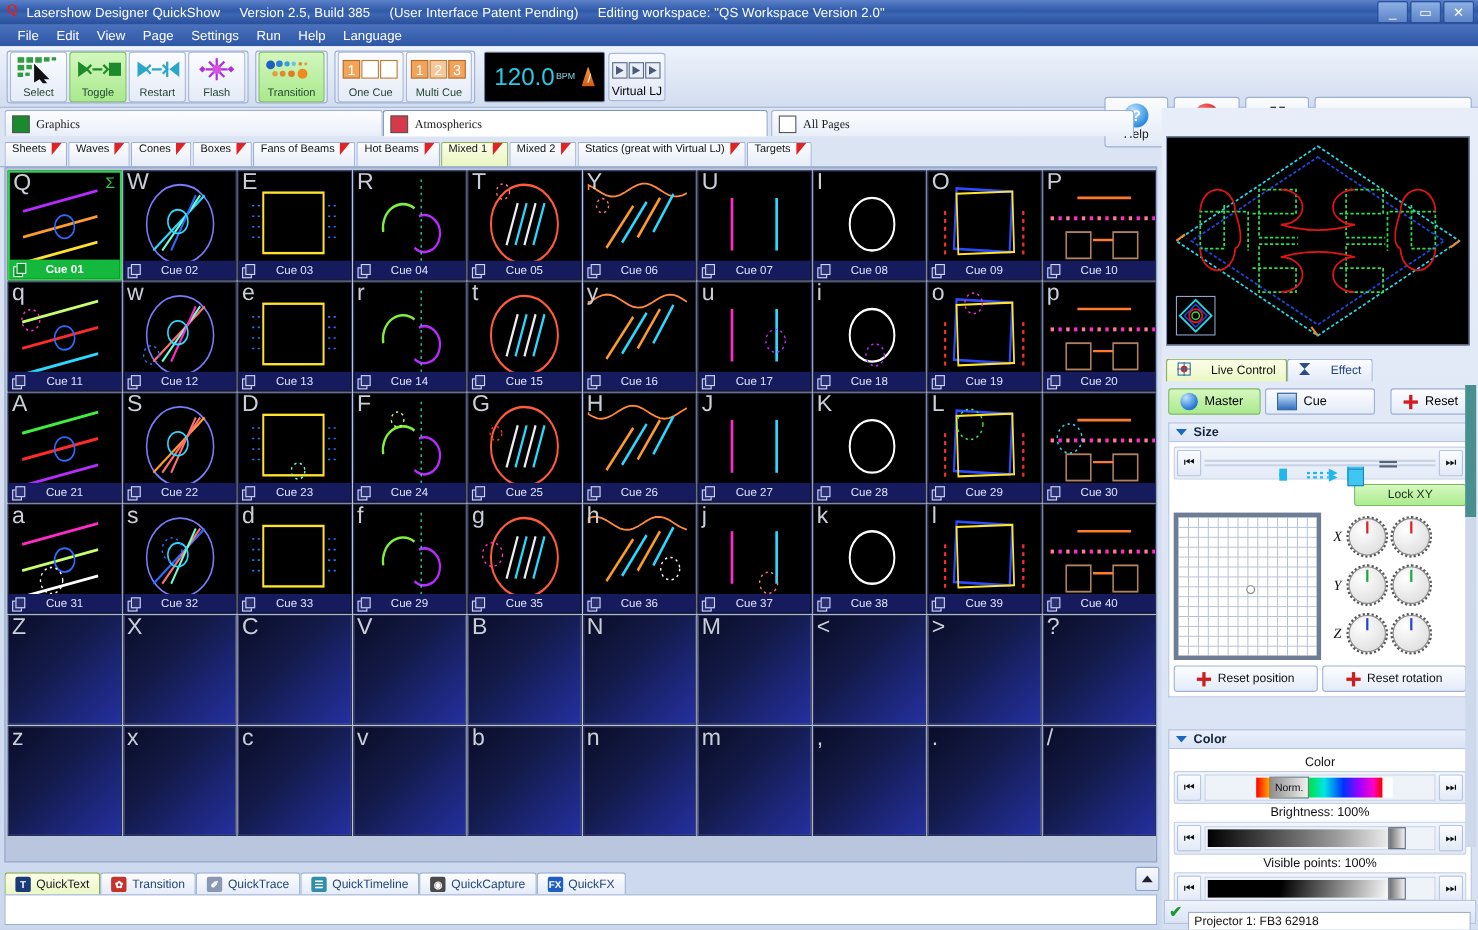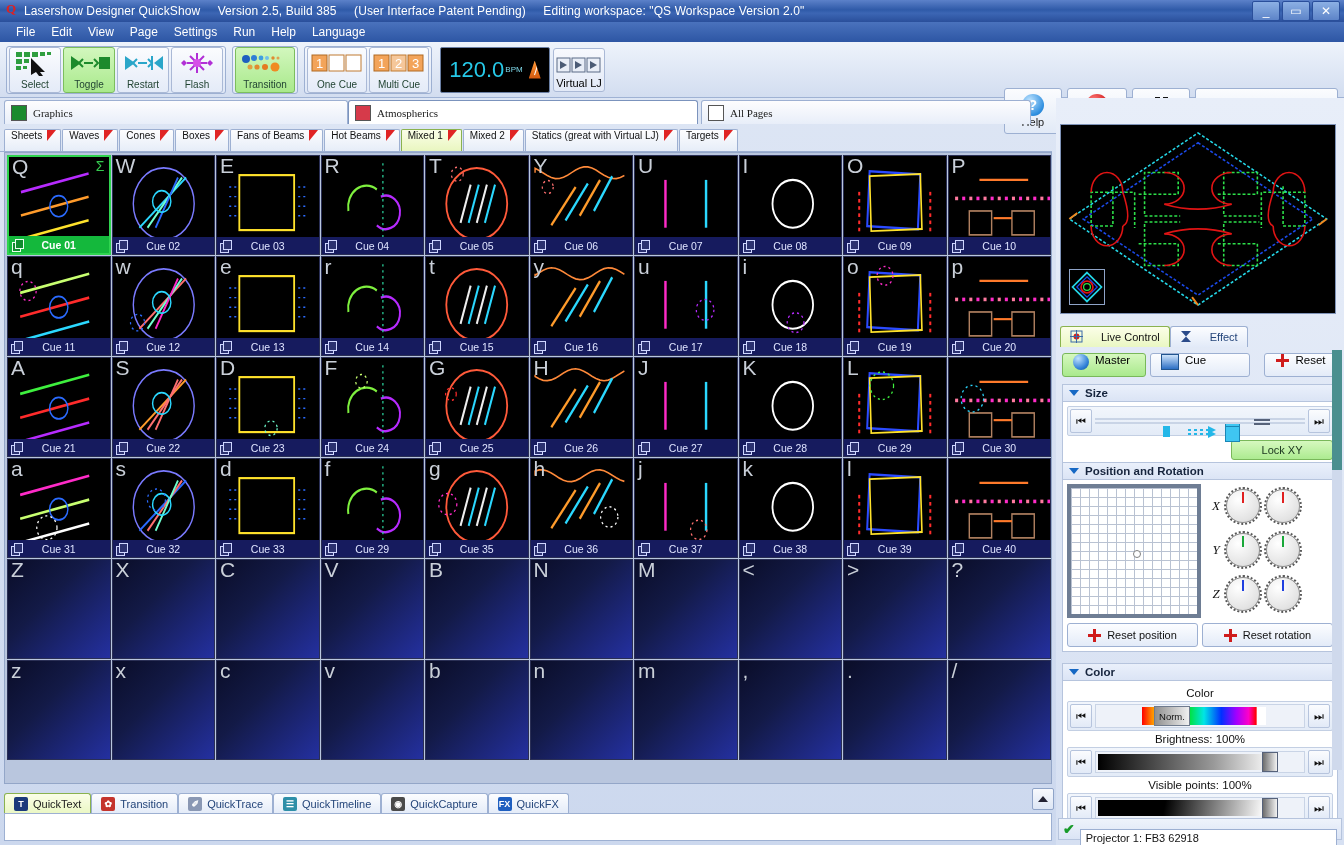--- a/index.html
+++ b/index.html
@@ -157,21 +157,21 @@
      border:1px solid #8fa4c8;overflow:hidden;}
   .pvthumb svg{width:100%;height:100%;}
 
   .lctabs{position:absolute;left:1060px;top:326px;display:flex;align-items:flex-end;}
   .lct{height:21px;display:flex;align-items:center;gap:18px;padding:0 9px;font-size:11px;
      border:1px solid #9db0d2;border-bottom:none;border-radius:3px 3px 0 0;
      background:linear-gradient(#fcfdff,#e2eaf8);color:#24457a;box-sizing:border-box;}
   .lct.active{background:linear-gradient(#fbfee8,#eaf7c3);border-color:#8ab24f;color:#111;}
 
   .mcrow{position:absolute;left:1062px;top:352px;width:276px;height:26px;display:flex;align-items:center;gap:4px;}
-  .mcbtn{height:24px;display:flex;align-items:flex-start;gap:6px;padding:0 10px;font-size:11.5px;
+  .mcbtn{height:24px;display:flex;align-items:center;gap:6px;padding:0 10px;font-size:11.5px;
      border:1px solid #9db0d2;border-radius:3px;background:linear-gradient(#fcfdff,#e3ebf8);
      box-sizing:border-box;}
   .mcbtn.on{background:linear-gradient(#d6f8bf,#a9e98c);border-color:#79b85a;}
   .mcbtn.cue{width:100px;}
   .mcbtn.master{width:84px;}
   .mcbtn.reset{position:absolute;right:0;width:74px;justify-content:center;}
   .glob{width:16px;height:16px;border-radius:50%;
      background:radial-gradient(circle at 32% 28%,#bfe2ff,#2e7fd6 65%,#13508f);}
   .bluebox{width:16px;height:14px;background:linear-gradient(#cfe4fb,#2d6fc4);border:1px solid #23558f;}
   .plusmark{width:13px;height:13px;position:relative;}
@@ -1494,24 +1494,20 @@
             <div class="thumb" style="left:76%"></div>
           </div>
         </div>
         <div class="navbtn">⏭</div>
       </div>
       <div class="lockxy">Lock XY</div>
     </div>
   </div>
 
   <div class="section" style="top:462px;">
-    <div class="sechdr">
-      <span class="caret"></span>
-      <span>Position and Rotation</span>
-    </div>
     <div class="secbody">
       <div style="display:flex;align-items:flex-start;">
         <div class="padgrid">
           <div class="paddot"></div>
         </div>
         <div class="knobs">
           <div class="axlabel">X</div>
           <div class="knob x">
               <i></i>
             </div>

